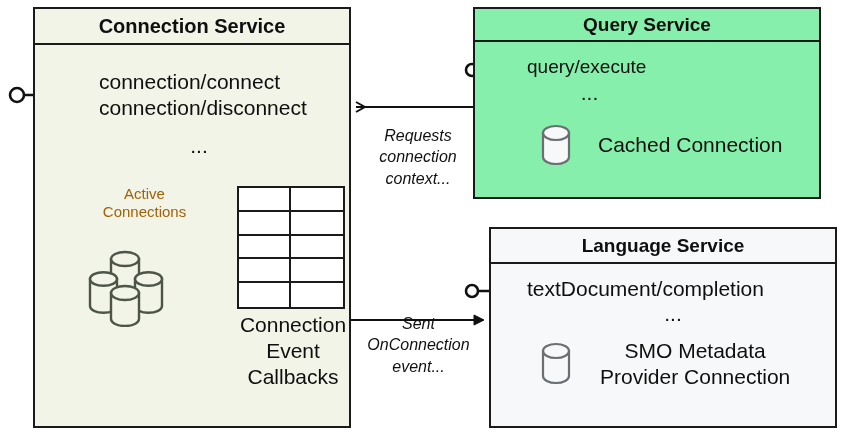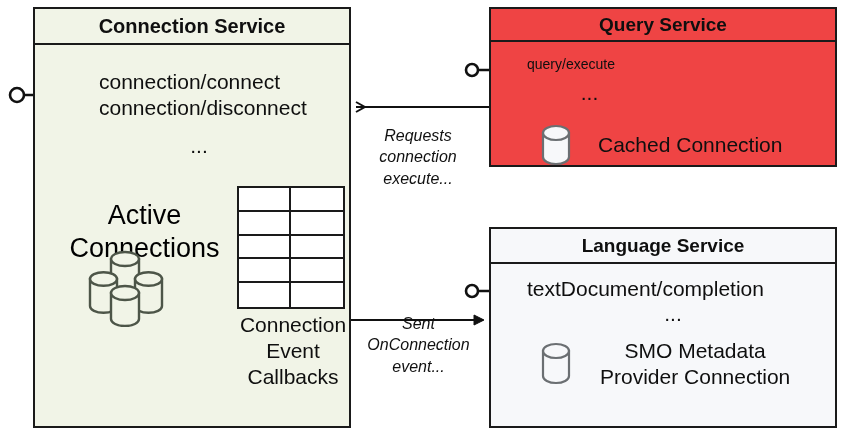--- a/index.html
+++ b/index.html
@@ -31,25 +31,25 @@
   }
   .box-conn {
     left: 33px;
     top: 7px;
     width: 318px;
     height: 421px;
     background: #f1f4e7;
     padding-left: 18px;
   }
   .box-query {
-    left: 489px;
+    left: 473px;
     top: 7px;
     width: 348px;
-    height: 160px;
-    background: #ef4444;
+    height: 192px;
+    background: #86efac;
   }
   .box-lang {
     left: 489px;
     top: 227px;
     width: 348px;
     height: 201px;
     background: #f7f8fa;
   }
   .box-header {
     position: absolute;
@@ -86,25 +86,25 @@
   }
   .conn-ellipsis {
     position: absolute;
     left: 64px;
     top: 126px;
     width: 200px;
   }
   .conn-active-label {
     position: absolute;
     left: 27px;
-    top: 190px;
+    top: 176px;
     width: 165px;
     text-align: center;
-    font-size: 27px;
-    color: #000000;
+    font-size: 15px;
+    color: #a16207;
     line-height: 1.22;
   }
   .cyl-cluster {
     position: absolute;
     left: 52px;
     top: 236px;
   }
   .grid-table {
     position: absolute;
     left: 202px;
@@ -134,21 +134,21 @@
     text-align: center;
     font-size: 21px;
     color: #0f0f0f;
     line-height: 1.24;
   }
 
   .q-iface {
     position: absolute;
     left: 527px;
     top: 56px;
-    font-size: 14px;
+    font-size: 19px;
     color: #0f0f0f;
     white-space: nowrap;
   }
   .q-ellipsis {
     position: absolute;
     left: 527px;
     top: 81px;
     width: 125px;
     text-align: center;
     font-size: 21px;
@@ -342,21 +342,21 @@
     </svg>
     <span class="l-store-label">
       <span style="display:block;">SMO Metadata</span>
       <span style="display:block;">Provider Connection</span>
     </span>
   </div>
 
   <div class="edge-label edge-label-1">
     <div>Requests</div>
     <div>connection</div>
-    <div>execute...</div>
+    <div>context...</div>
   </div>
 
   <div class="edge-label edge-label-2">
     <div>Sent</div>
     <div>OnConnection</div>
     <div>event...</div>
   </div>
 
 </div>
 

